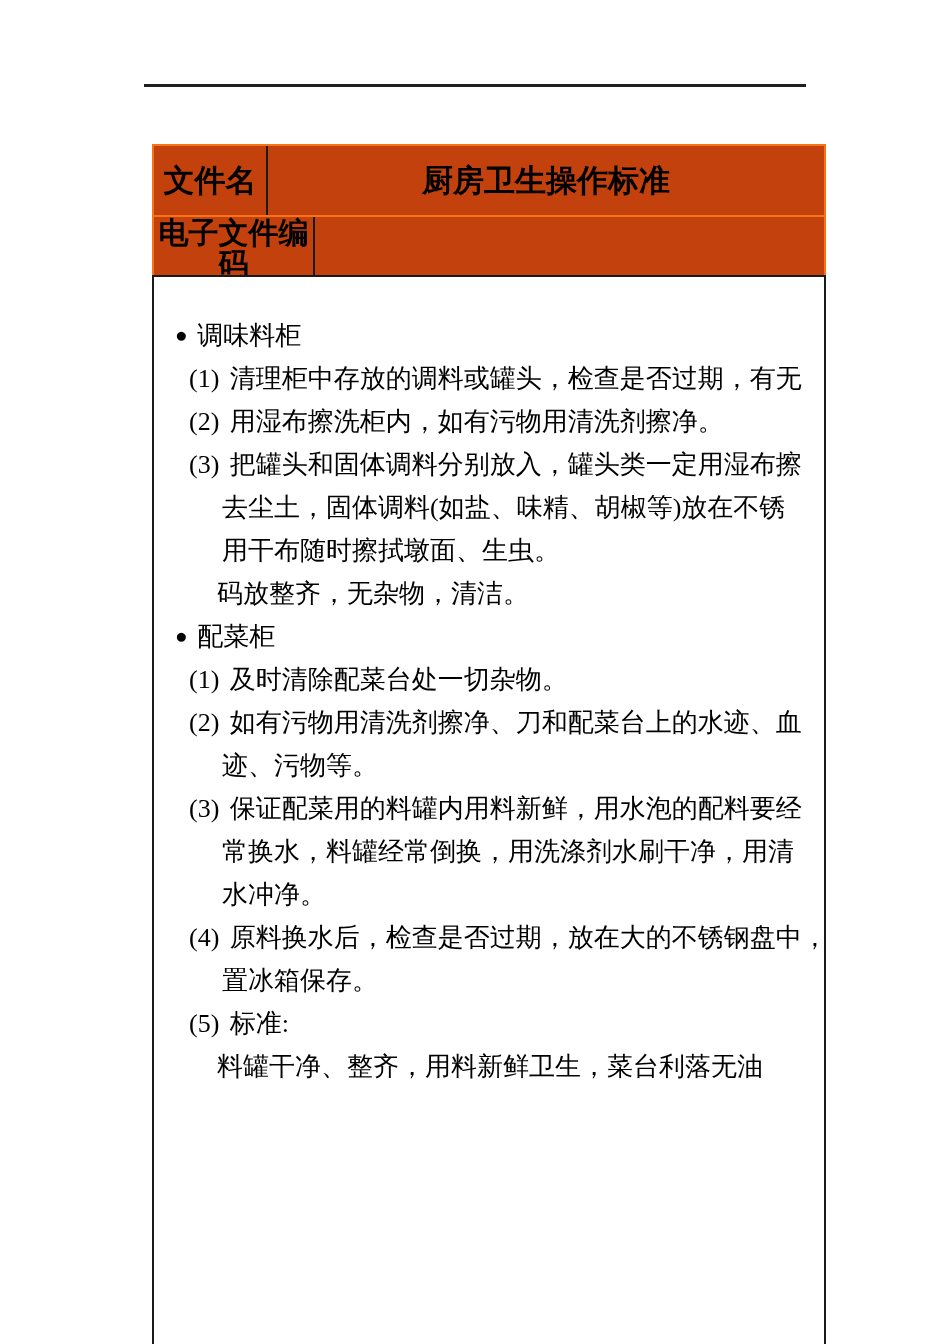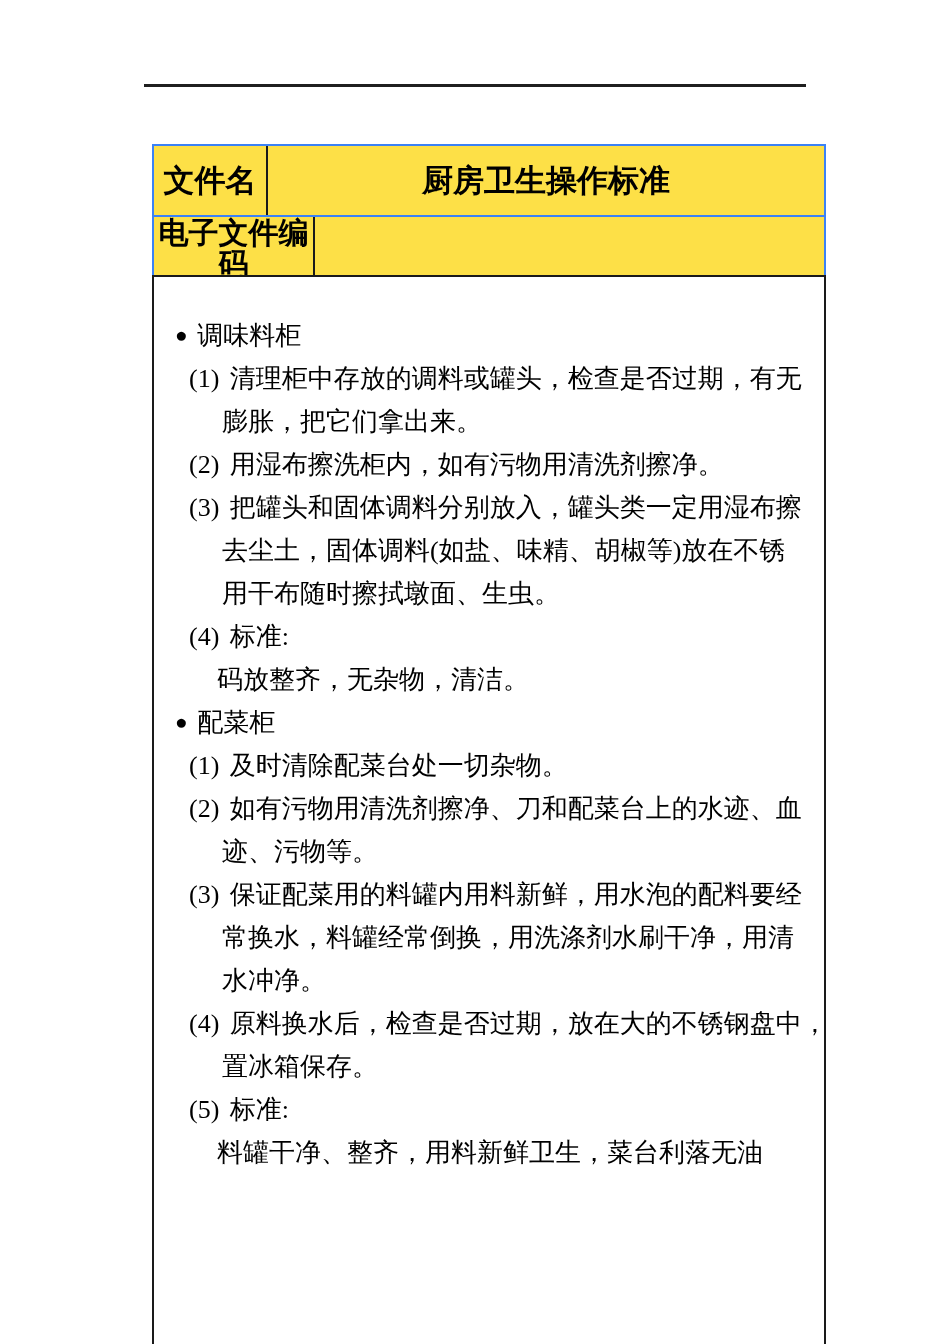--- a/index.html
+++ b/index.html
@@ -1,20 +1,20 @@
 <!DOCTYPE html>
 <html><head>
 <meta charset="utf-8">
 <style>
   html,body{margin:0;padding:0;background:#ffffff;}
   .page{position:relative;width:950px;height:1344px;background:#ffffff;overflow:hidden;
         font-family:"Liberation Serif","DejaVu Serif",serif;color:#1a1a1a;}
   .top-rule{position:absolute;left:144px;top:84px;width:662px;height:3px;background:#1f1f1f;}
   .tbl{position:absolute;left:152px;width:674px;display:flex;box-sizing:border-box;
-       border:2px solid #3b82f6;background:#fde047;}
+       border:2px solid #f97316;background:#c2410c;}
   .tbl .cell{box-sizing:border-box;display:flex;align-items:center;justify-content:center;
        text-align:center;}
   .tbl .cell.bordered{border-right:2px solid #1a1a1a;}
   .row1{top:144px;height:73px;}
   .row1 .c1{width:114px;}
   .row1 .c2{flex:1;}
   .row2{top:215px;height:62px;flex-direction:column;}
   .row2 .c1{width:161px;}
   .row2 .c2{width:267px;}
   .row2 .c3{width:112px;}
@@ -58,24 +58,20 @@
   <div class="line bullet">
     <span class="marker">●</span>
     <span class="text">调味料柜</span>
   </div>
 
   <div class="line item">
     <span class="marker">(1)</span>
     <span class="text">清理柜中存放的调料或罐头，检查是否过期，有无</span>
   </div>
 
-  <div class="line continuation">
-    
-    <span class="text">膨胀，把它们拿出来。</span>
-  </div>
 
   <div class="line item">
     <span class="marker">(2)</span>
     <span class="text">用湿布擦洗柜内，如有污物用清洗剂擦净。</span>
   </div>
 
   <div class="line item">
     <span class="marker">(3)</span>
     <span class="text">把罐头和固体调料分别放入，罐头类一定用湿布擦</span>
   </div>
@@ -83,24 +79,20 @@
   <div class="line continuation">
     
     <span class="text">去尘土，固体调料(如盐、味精、胡椒等)放在不锈</span>
   </div>
 
   <div class="line continuation">
     
     <span class="text">用干布随时擦拭墩面、生虫。</span>
   </div>
 
-  <div class="line item">
-    <span class="marker">(4)</span>
-    <span class="text">标准:</span>
-  </div>
 
   <div class="line standard">
     
     <span class="text">码放整齐，无杂物，清洁。</span>
   </div>
 
   <div class="line bullet">
     <span class="marker">●</span>
     <span class="text">配菜柜</span>
   </div>

